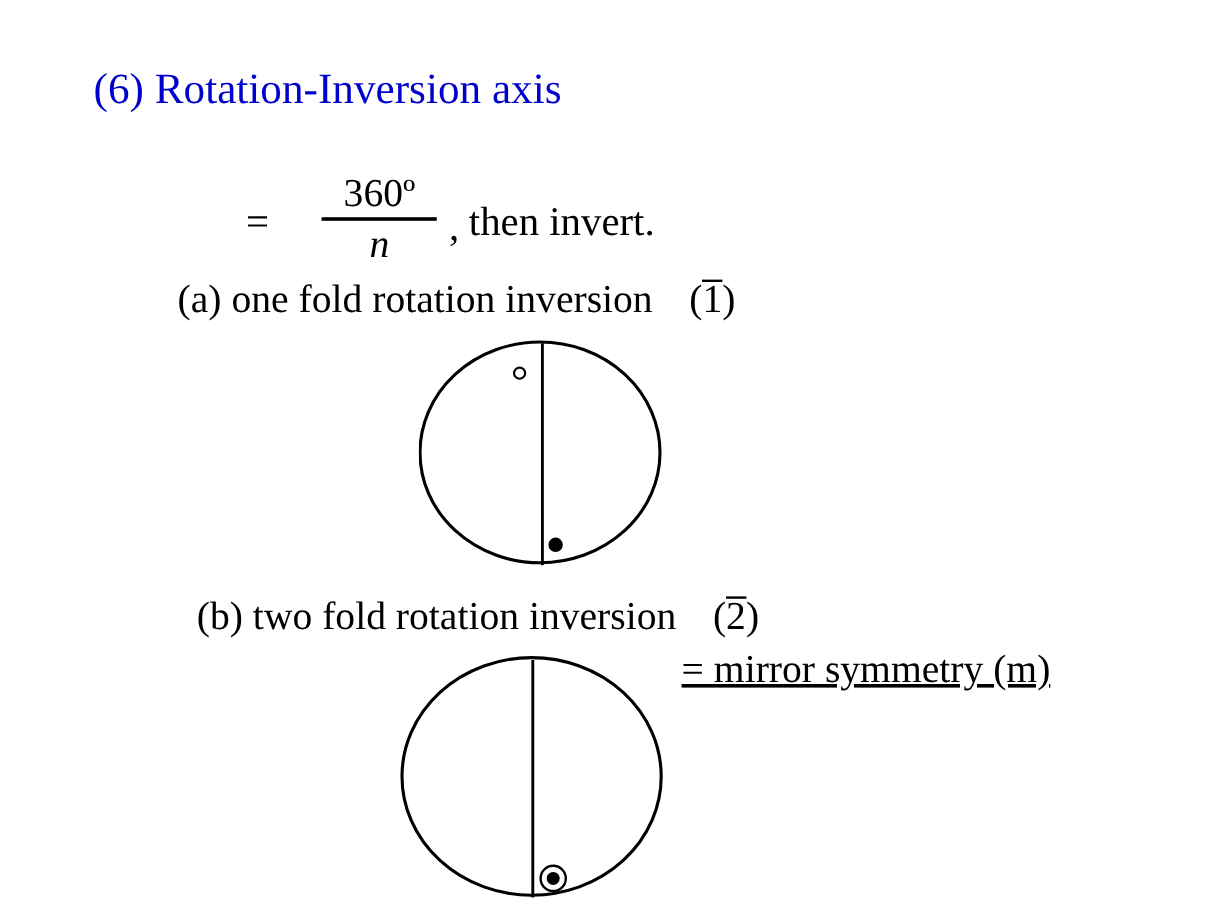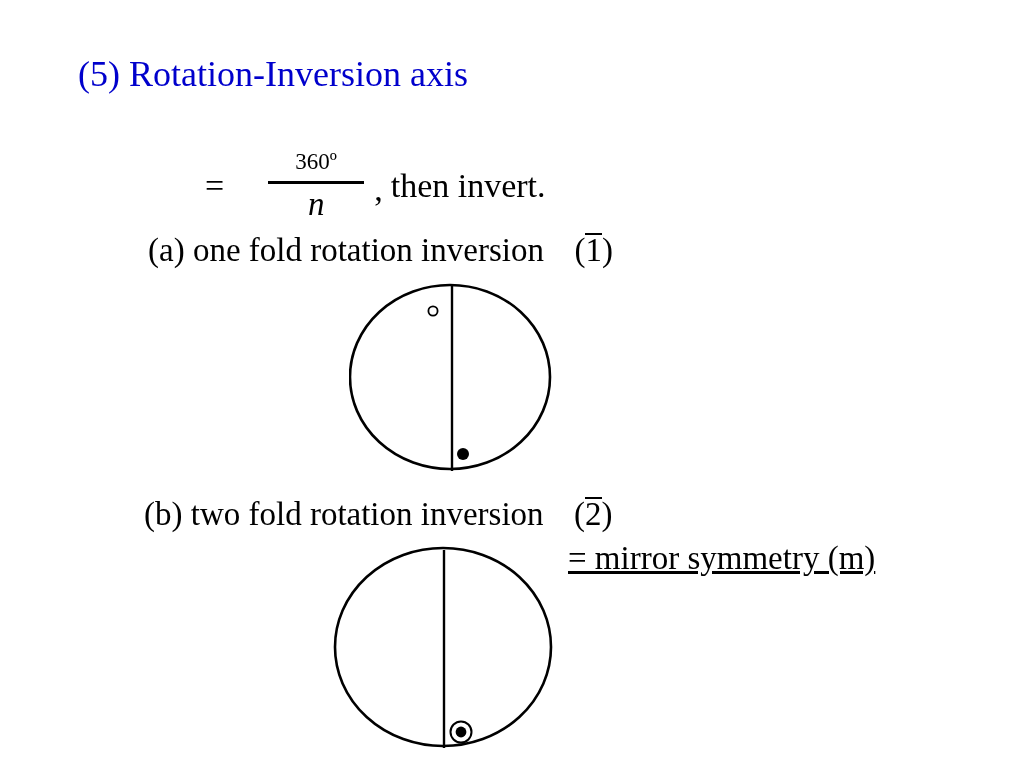--- a/index.html
+++ b/index.html
@@ -51,21 +51,21 @@
   .fraction {
     display: inline-flex;
     flex-direction: column;
     align-items: center;
     justify-content: center;
     margin: 0 6px;
     position: relative;
     top: -2px;
   }
   .fraction .numer {
-    font-size: 23px;
+    font-size: 33px;
     line-height: 36px;
     padding: 0 4px;
   }
   .fraction .frac-bar {
     width: 100%;
     min-width: 96px;
     height: 3px;
     background: #000000;
     margin: 1px 0 1px 0;
   }
@@ -84,21 +84,21 @@
   }
 
   
   .caption {
     position: absolute;
     font-size: 33px;
     line-height: 40px;
     white-space: nowrap;
   }
   .caption-a { left: 148px; top: 228px; }
-  .caption-b { left: 144px; top: 492px; }
+  .caption-b { left: 164px; top: 492px; }
   .caption-m { left: 568px; top: 538px; text-decoration: underline; }
 
   .sym-gap { display: inline-block; width: 14px; }
 
   
   .overbar {
     display: inline-block;
     position: relative;
     padding-top: 2px;
   }
@@ -114,21 +114,21 @@
 
   
   .diagram { position: absolute; }
   .diagram svg { display: block; }
 </style>
 </head>
 <body>
 
 <div class="slide">
 
-  <div class="title">(5) Rotation-Inversion axis</div>
+  <div class="title">(6) Rotation-Inversion axis</div>
 
   <div class="eq-line">
     <span class="eq-text">=</span>
     <span class="eq-gap-sm"></span>
     <span class="eq-gap-md"></span>
     <span class="fraction">
       <span class="numer">360º</span>
       <span class="frac-bar"></span>
       <span class="denom">n</span>
     </span>

